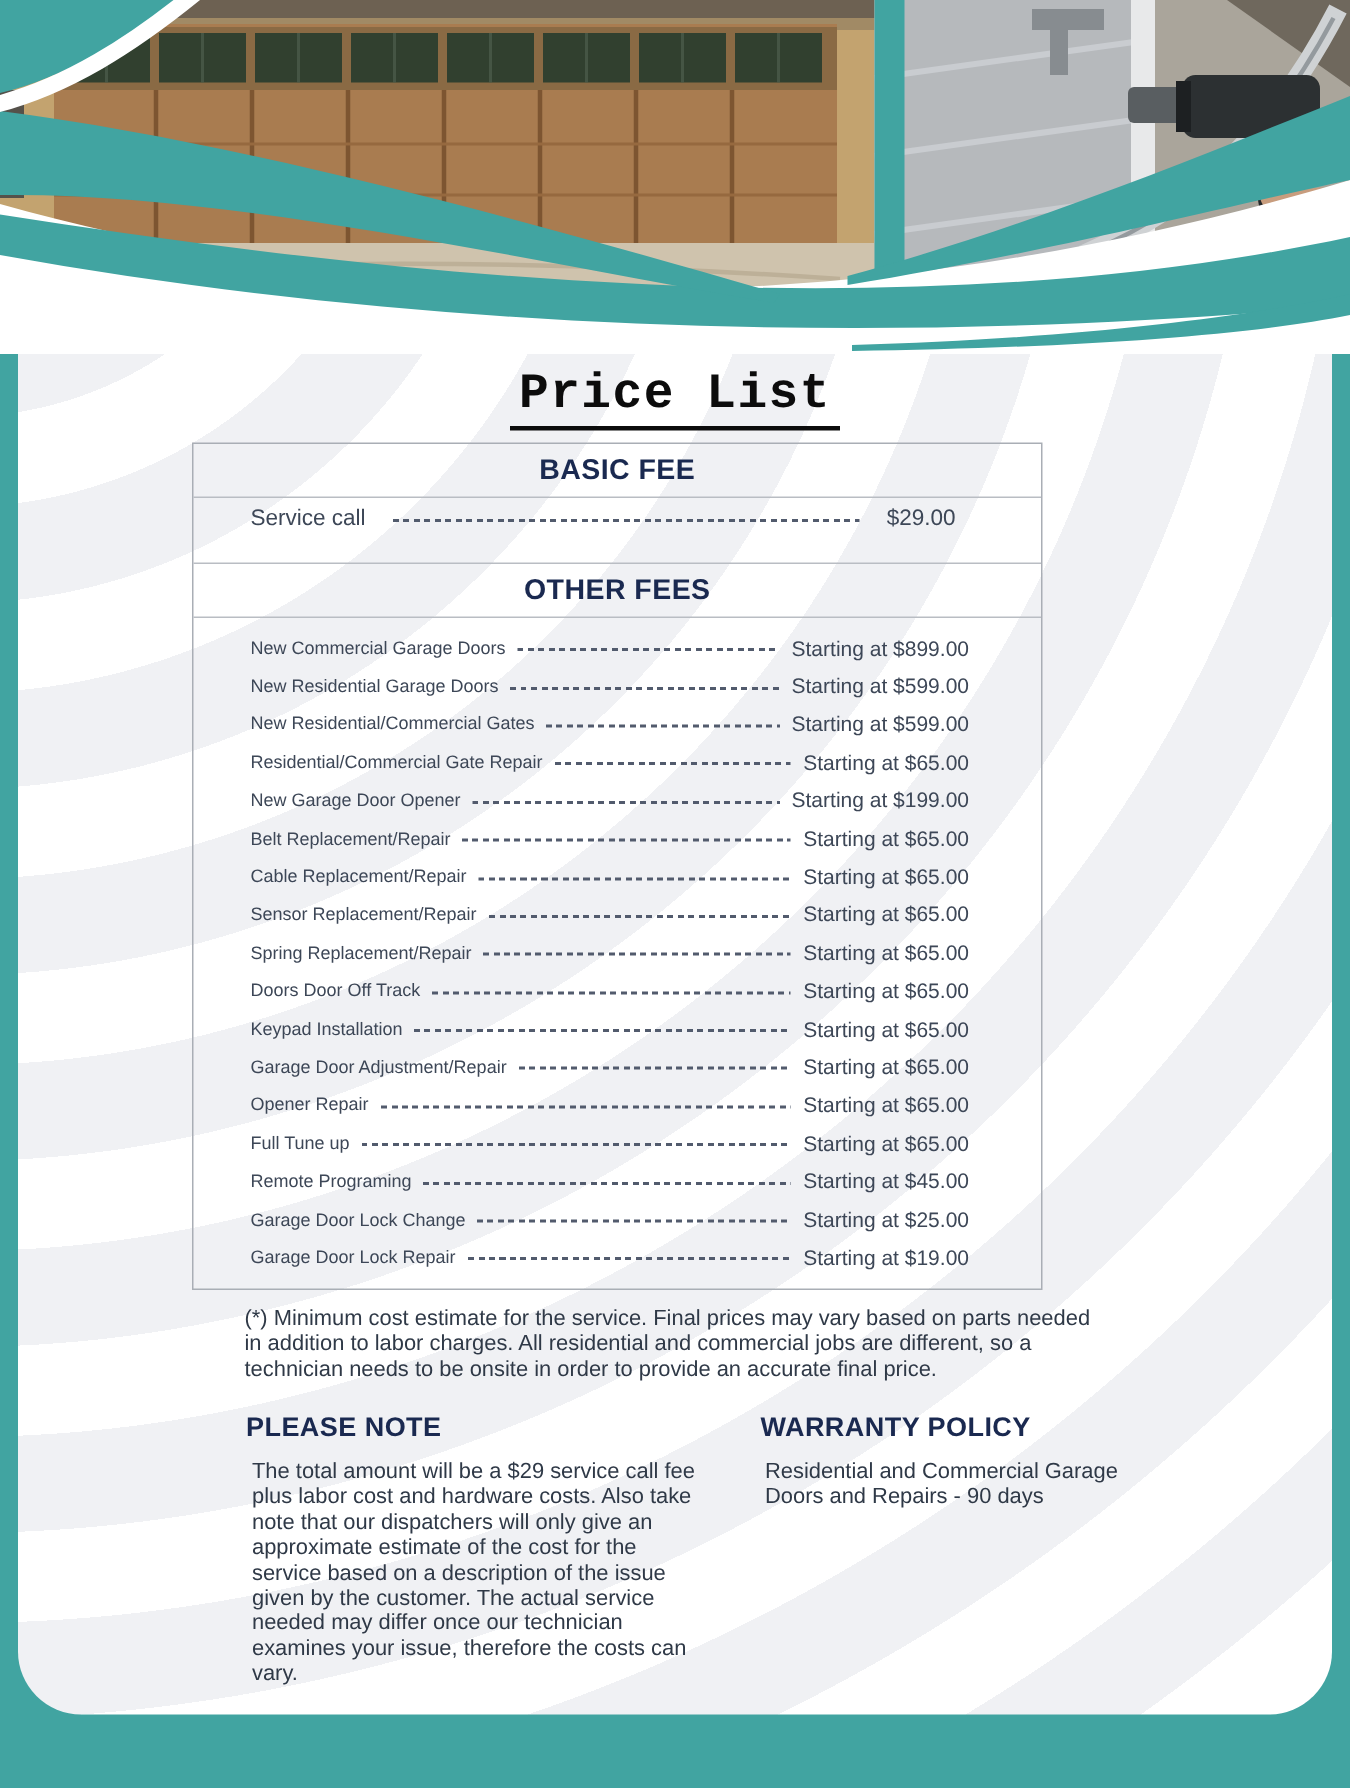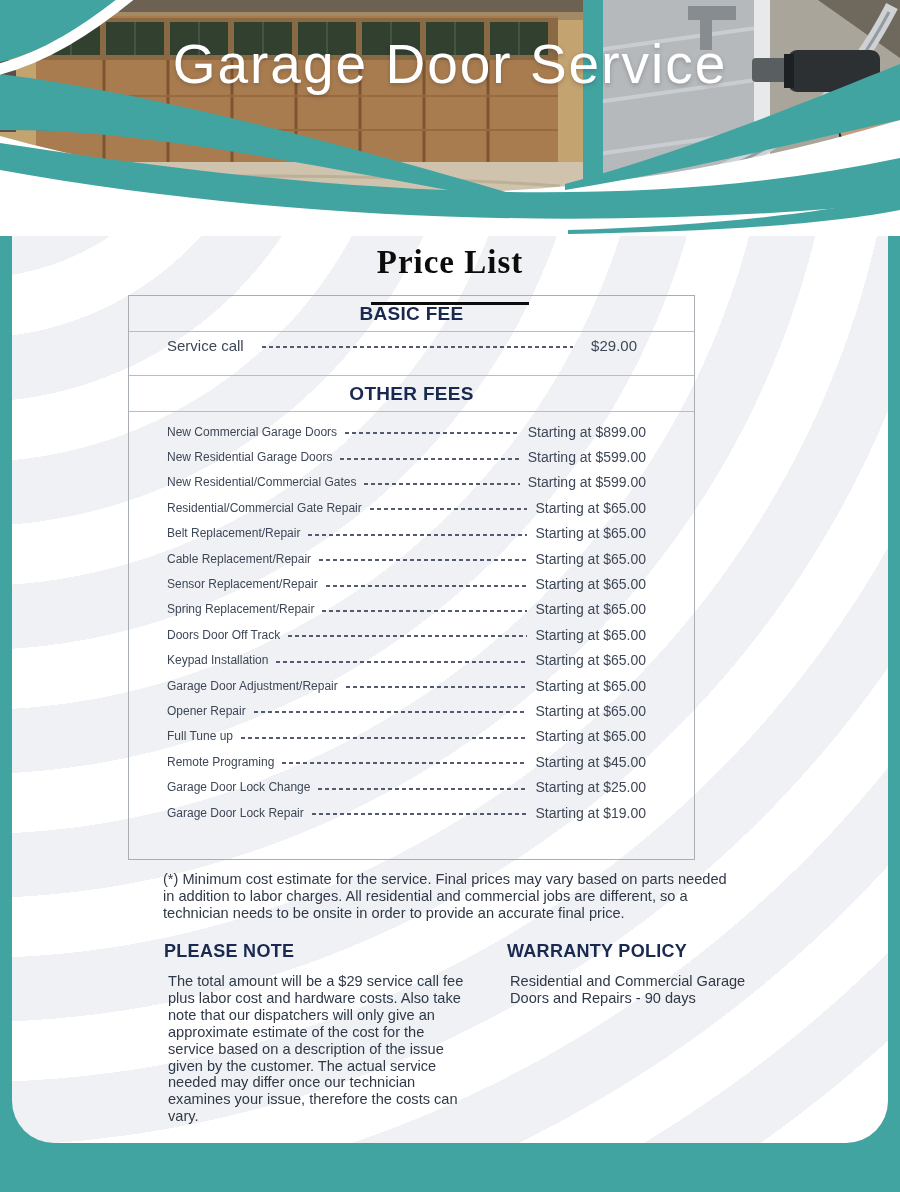--- a/index.html
+++ b/index.html
@@ -31,22 +31,22 @@
     position:absolute;top:32px;left:0;width:100%;
     text-align:center;color:#ffffff;
     font-size:55px;font-weight:400;letter-spacing:2px;
     text-shadow:0 2px 4px rgba(40,40,40,.25);
     white-space:nowrap;
   }
   
   .price-title-wrap{position:absolute;top:244px;left:0;width:100%;text-align:center;}
   .price-title{
     display:inline-block;font-size:33px;font-weight:700;color:var(--ink);
-    border-bottom:3px solid var(--ink);padding:0 6px 21px 6px;letter-spacing:1px;
-    font-family:Liberation Serif, serif;
+    border-bottom:3px solid var(--ink);padding:0 6px 3px 6px;letter-spacing:1px;
+    font-family:Liberation Mono, monospace;
   }
   .price-box{
     position:absolute;left:128px;top:295px;width:567px;height:565px;
     border:1px solid #a9aeb5;background:transparent;
   }
   .section-head{
     height:36px;line-height:36px;text-align:center;
     font-size:19px;font-weight:700;color:var(--navy);letter-spacing:.3px;
     border-bottom:1px solid #b9bdc3;
   }
@@ -175,21 +175,20 @@
 
       <path d="M0,74 C170,96 360,150 520,196 L516,202 C340,172 150,128 0,130 Z" fill="#41a4a1"></path>
 
       <path d="M0,0 L122,0 C82,28 42,52 0,62 Z" fill="#41a4a1"></path>
       <path d="M132,-6 C88,30 44,58 -4,70" stroke="#ffffff" stroke-width="11" fill="none"></path>
 
       <path d="M900,64 C800,104 690,150 565,184 L565,190 C700,168 815,138 900,120 Z" fill="#41a4a1"></path>
 
       <path d="M568,230 C710,226 830,212 900,196 L900,210 C830,224 712,232 568,234 Z" fill="#41a4a1"></path>
     </svg>
-    <div class="header-title">Garage Door Service</div>
   </div>
 
   <div class="content">
     <div class="price-title-wrap">
       <span class="price-title">Price List</span>
     </div>
 
     <div class="price-box">
       <div class="section-head">BASIC FEE</div>
       <div class="service-row">
@@ -216,20 +215,25 @@
     <span class="leader"></span>
     <span class="fee-price">Starting at $599.00</span>
   </div>
 
   <div class="fee-row">
     <span class="fee-label">Residential/Commercial Gate Repair</span>
     <span class="leader"></span>
     <span class="fee-price">Starting at $65.00</span>
   </div>
 
+  <div class="fee-row">
+    <span class="fee-label">New Garage Door Opener</span>
+    <span class="leader"></span>
+    <span class="fee-price">Starting at $199.00</span>
+  </div>
 
   <div class="fee-row">
     <span class="fee-label">Belt Replacement/Repair</span>
     <span class="leader"></span>
     <span class="fee-price">Starting at $65.00</span>
   </div>
 
   <div class="fee-row">
     <span class="fee-label">Cable Replacement/Repair</span>
     <span class="leader"></span>

